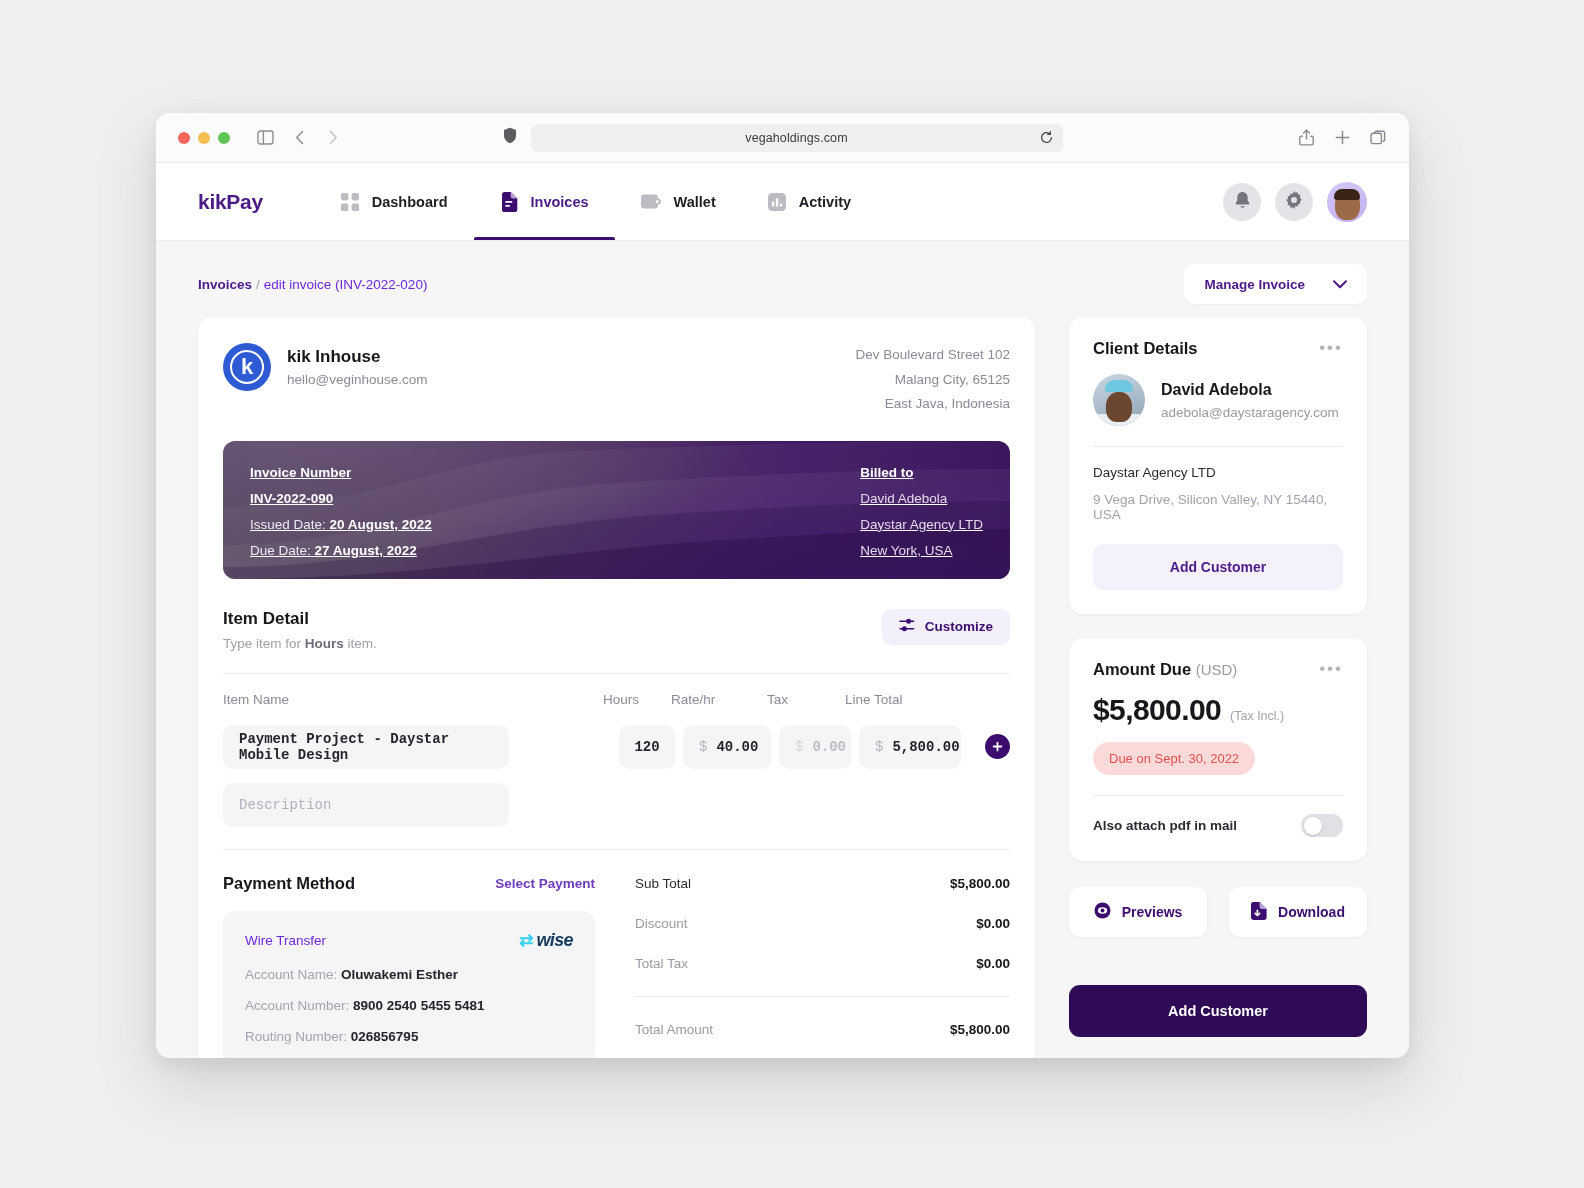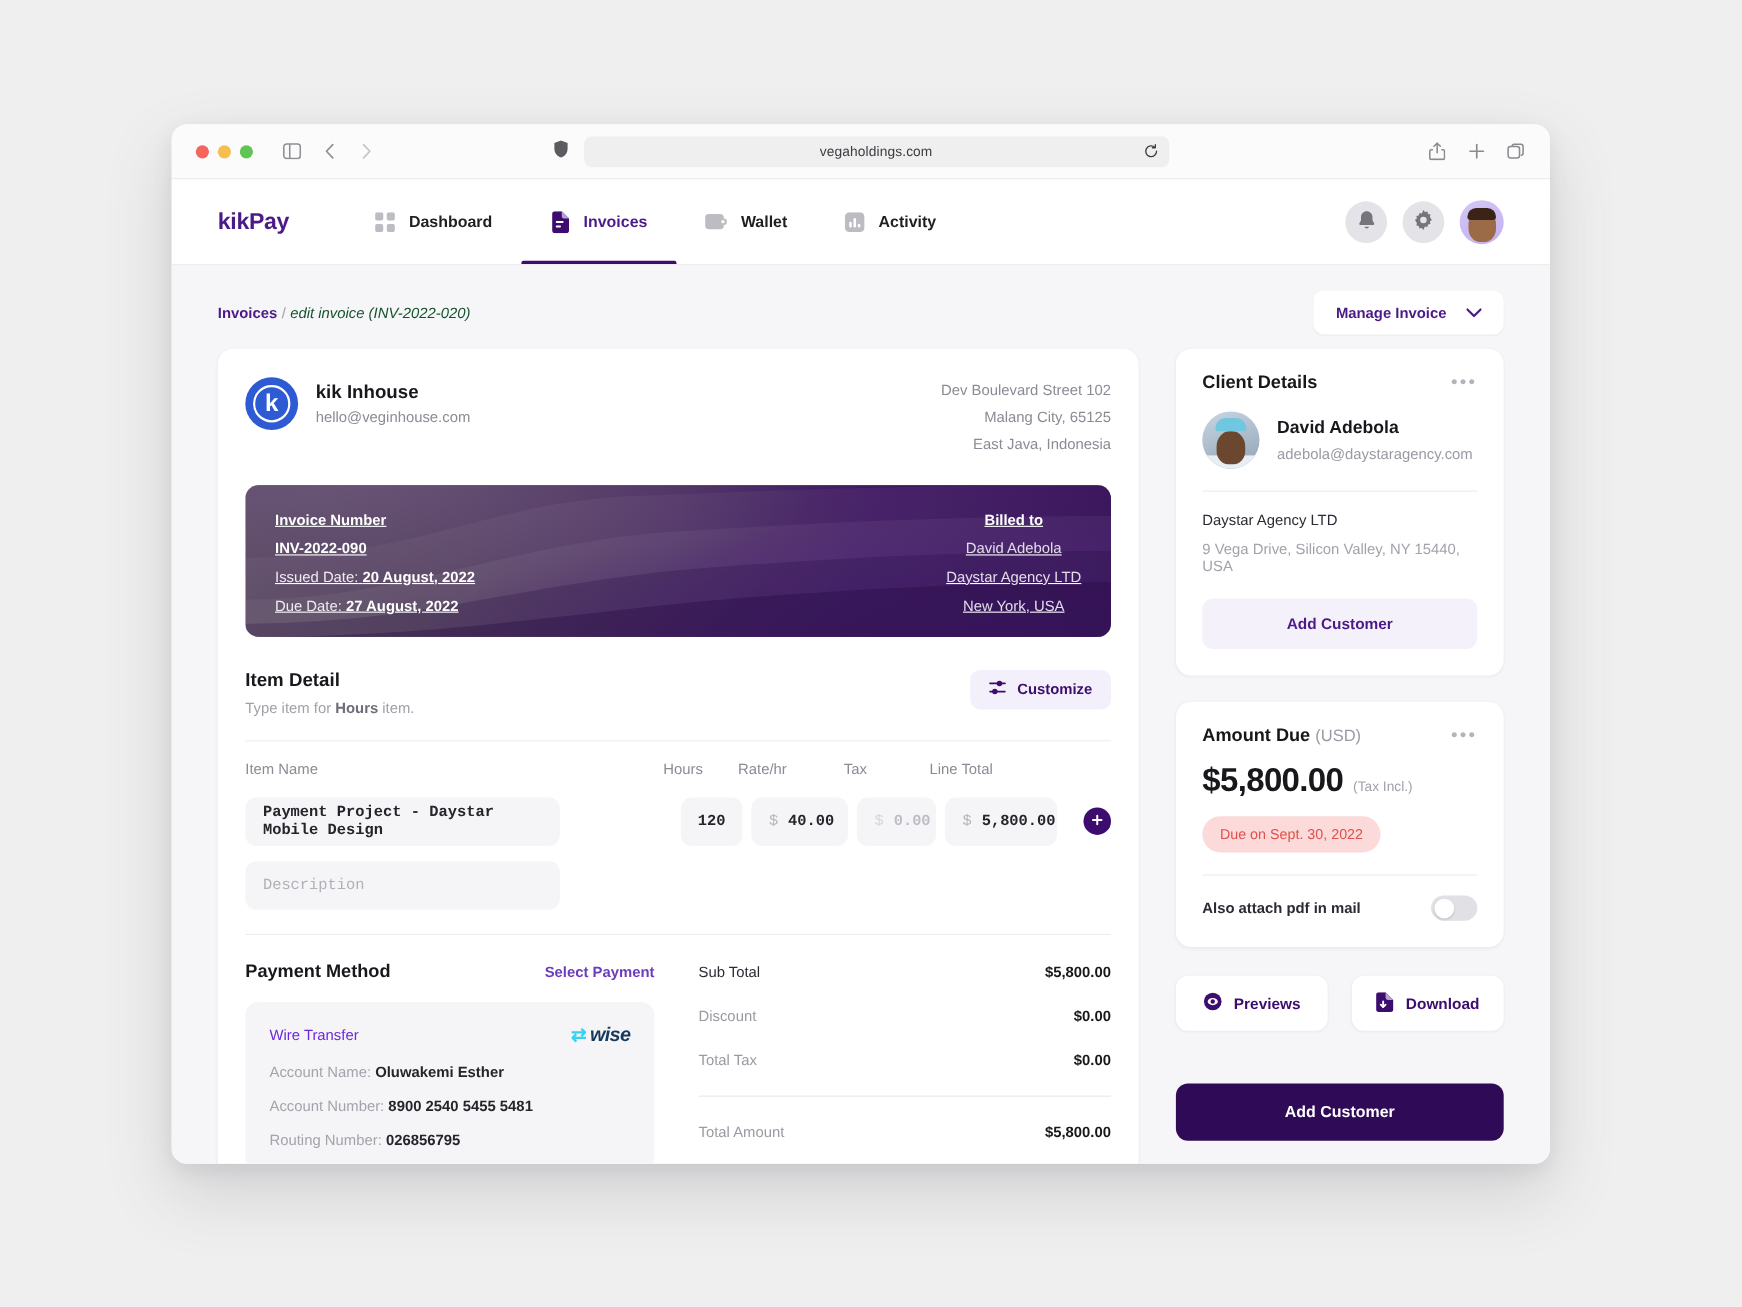--- a/index.html
+++ b/index.html
@@ -112,26 +112,26 @@
   
   .page {
     background: #f6f6f8;
     height: calc(945px - 50px - 78px);
     padding: 22px 42px 0 42px;
     overflow: hidden;
   }
   .crumbrow { display: flex; align-items: center; height: 42px; margin-bottom: 12px; }
   .crumb-link { font-size: 13.5px; font-weight: 700; color: #4b1a87; text-decoration: none; cursor: pointer; }
   .crumb-sep { font-size: 13.5px; color: #9e9ea8; margin: 0 4px; }
-  .crumb-cur { font-size: 13.5px; color: #14532d; font-style: italic; }
+  .crumb-cur { font-size: 13.5px; color: #6d28d9; }
   .manage-btn {
     margin-left: auto;
     background: #ffffff; border: none; border-radius: 10px;
     height: 40px; padding: 0 20px;
-    display: flex; align-items: center; gap: 18px;
+    display: flex; align-items: center; gap: 28px;
     font-size: 13.5px; font-weight: 700; color: #4b1a87;
     cursor: pointer; font-family: inherit;
     box-shadow: 0 1px 2px rgba(0,0,0,.04);
   }
 
   .cols { display: flex; gap: 34px; align-items: flex-start; }
 
   
   .invoice-card {
     flex: 0 0 810px;
@@ -165,21 +165,21 @@
       radial-gradient(90% 130% at 12% 0%, rgba(118,95,135,.55) 0%, rgba(118,95,135,0) 60%),
       linear-gradient(100deg, #5a4a63 0%, #54405f 22%, #4c2f62 48%, #401a63 70%, #330c56 100%);
     position: relative; overflow: hidden;
     padding: 24px 27px;
     color: #fff;
     text-decoration: underline;
   }
   .banner .wave { position: absolute; inset: 0; width: 100%; height: 100%; }
   .banner .rows { position: relative; z-index: 2; display: flex; }
   .banner .rows > div { display: flex; flex-direction: column; gap: 11px; }
-  .banner .right { margin-left: auto; text-align: center; }
+  .banner .right { margin-left: auto; text-align: left; }
   .bl { font-size: 13.5px; color: #efeaf3; }
   .bl.b { font-weight: 700; color: #fff; }
   .bl b { font-weight: 700; color: #fff; }
   .bl.dim { color: #e3dbe9; }
 
   
   .item-head { display: flex; align-items: flex-start; margin-top: 30px; }
   .sect-title { font-size: 17px; font-weight: 700; color: #17171c; }
   .sect-sub { font-size: 13.5px; color: #a0a0a9; margin-top: 7px; }
   .sect-sub b { color: #6d6d78; font-weight: 700; }

